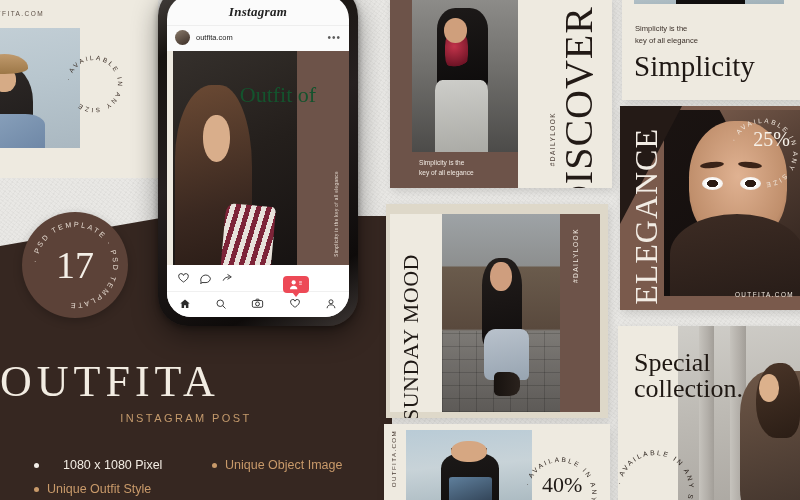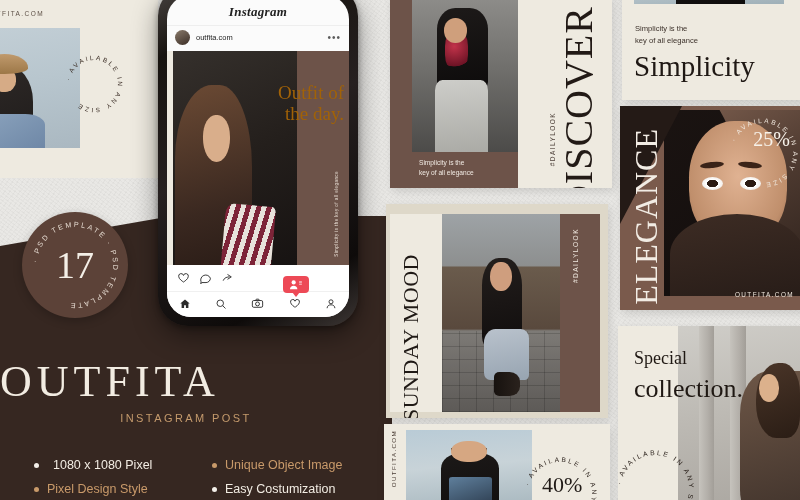--- a/index.html
+++ b/index.html
@@ -150,22 +150,22 @@
   .ig-head{ display:flex; align-items:center; gap:6px; padding:4px 8px 6px;
     border-top:1px solid #eee; }
   .ig-ava{ width:15px;height:15px;border-radius:50%;
     background:linear-gradient(150deg,#8a7a6b,#3a2d25);flex:none;}
   .ig-user{ font-size:7.5px; color:#1d1d1d; flex:1; }
   .ig-dots{ font-size:10px; color:#5b5b5b; letter-spacing:1px; line-height:6px;}
   .ig-post{ position:relative; flex:1; overflow:hidden; }
   .ig-post-left{ position:absolute; left:0; top:0; bottom:0; width:6px; background:var(--cream); }
   .ig-post-img{ position:absolute; left:6px; top:0; bottom:0; right:52px; }
   .ig-post-right{ position:absolute; right:0; top:0; bottom:0; width:52px; background:var(--brown-mid); }
-  .ig-ood{ position:absolute; left:40%; top:15%; right:5px; color:#a16207;
-    font-family:"Liberation Serif", serif; font-size:19px; line-height:1.08; text-align:right; }
+  .ig-ood{ position:absolute; left:40%; top:15%; right:5px; color:#14532d;
+    font-family:"Liberation Serif", serif; font-size:22px; line-height:1.08; text-align:left; }
   .ig-simp{ position:absolute; right:8px; bottom:8px; color:#e7ddd3; font-size:4.6px;
     line-height:1.5; letter-spacing:.4px; }
   .ig-actions{ height:26px; display:flex; align-items:center; gap:9px; padding:0 10px; background:#fff; }
   .ig-actions svg{ display:block; }
   .ig-tabbar{ height:26px; display:flex; align-items:center; justify-content:space-around;
     background:#fff; border-top:1px solid #f0f0f0; position:relative; }
   .ig-badge{ position:absolute; right:40px; top:-16px; width:26px; height:17px;
     background:#ed4956; border-radius:4px; display:flex; align-items:center; justify-content:center; }
   .ig-badge::after{ content:""; position:absolute; bottom:-4px; left:50%; margin-left:-4px;
     width:0;height:0;border-left:4px solid transparent;border-right:4px solid transparent;
@@ -218,35 +218,31 @@
     </div>
   </div>
 
   <div class="serif" style="position:absolute;left:0;top:356px;width:372px;text-align:left;font-size:44px;
               letter-spacing:5px;color:#f2ece2;">OUTFITA</div>
   <div class="tracked" style="position:absolute;left:0;top:412px;width:372px;text-align:center;font-size:11px;
               color:#c49a6c;">INSTAGRAM POST</div>
 
   <div style="position:absolute;left:34px;top:458px;width:346px;display:grid;
               grid-template-columns:1fr 1fr;row-gap:10px;column-gap:10px;">
-    <div style="display:flex;align-items:center;gap:14px;">
+    <div style="display:flex;align-items:center;gap:24px;">
       <span style="width:5px;height:5px;border-radius:50%;background:#f3efe9;flex:none;"></span>
       <span style="font-size:12.5px;color:#f2ece3;">1080 x 1080 Pixel</span>
     </div>
     <div style="display:flex;align-items:center;gap:8px;">
       <span style="width:5px;height:5px;border-radius:50%;background:#c99a6a;flex:none;"></span>
       <span style="font-size:12.5px;color:#c99a6a;">Unique Object Image</span>
     </div>
     <div style="display:flex;align-items:center;gap:8px;">
       <span style="width:5px;height:5px;border-radius:50%;background:#c99a6a;flex:none;"></span>
-      <span style="font-size:12.5px;color:#c99a6a;">Pixel Design Style</span>
-    </div>
-    <div style="display:flex;align-items:center;gap:8px;">
-      <span style="width:5px;height:5px;border-radius:50%;background:#f3efe9;flex:none;"></span>
-      <span style="font-size:12.5px;color:#f2ece3;">Easy Costumization</span>
+      <span style="font-size:12.5px;color:#c99a6a;">Unique Outfit Style</span>
     </div>
   </div>
 
   <div class="phone">
     <div class="phone-screen">
 
       <div class="ig-title">Instagram</div>
 
       <div class="ig-head">
         <div class="ig-ava"></div>
@@ -257,21 +253,20 @@
       <div class="ig-post">
         <div class="ig-post-left"></div>
         <div class="ig-post-img photo pB">
           <div class="ph-body">
               <div class="stripe"></div>
             </div>
         </div>
         <div class="ig-post-right"></div>
         <div class="ig-ood serif">
           <div>Outfit of</div>
-          <div>the day.</div>
         </div>
         <div class="ig-simp vtext">Simplicity is the key of all elegance</div>
       </div>
 
       <div class="ig-actions">
         <span>
           <svg width="13" height="13" viewBox="0 0 24 24" fill="none" stroke="#2a2a2a" stroke-width="1.7">
             <path d="M20.8 8.6c0 4.6-8.8 9.9-8.8 9.9S3.2 13.2 3.2 8.6A4.4 4.4 0 0 1 12 6.4a4.4 4.4 0 0 1 8.8 2.2z"></path>
           </svg>
         </span>
@@ -420,21 +415,21 @@
   <div class="card cream shadow-sm" style="left:618px;top:326px;width:190px;height:186px;">
     <div class="photo pG" style="left:60px;top:0;width:130px;height:186px;">
       <div class="ph-body">
           <div class="col1"></div>
           <div class="col2"></div>
         <div class="girl"></div>
           <div class="hair"></div>
           <div class="skin"></div>
         </div>
     </div>
-    <div class="serif" style="position:absolute;left:16px;top:22px;font-size:18px;color:#1f1813;">Special</div>
+    <div class="serif" style="position:absolute;left:16px;top:22px;font-size:26px;color:#1f1813;">Special</div>
     <div class="serif" style="position:absolute;left:16px;top:48px;font-size:26px;color:#1f1813;">collection.</div>
     <div class="circ" style="left:-8px;top:118px;">
       <svg width="90" height="90" viewBox="0 0 90 90">
         <defs>
             <path id="r4" d="M45,45 m-34,0 a34,34 0 1,1 68,0 a34,34 0 1,1 -68,0"></path>
           </defs>
         <text font-size="6.8" fill="#2b221c"><textPath href="#r4" startOffset="2%">· AVAILABLE IN ANY SIZE </textPath></text>
       </svg>
     </div>
   </div>

